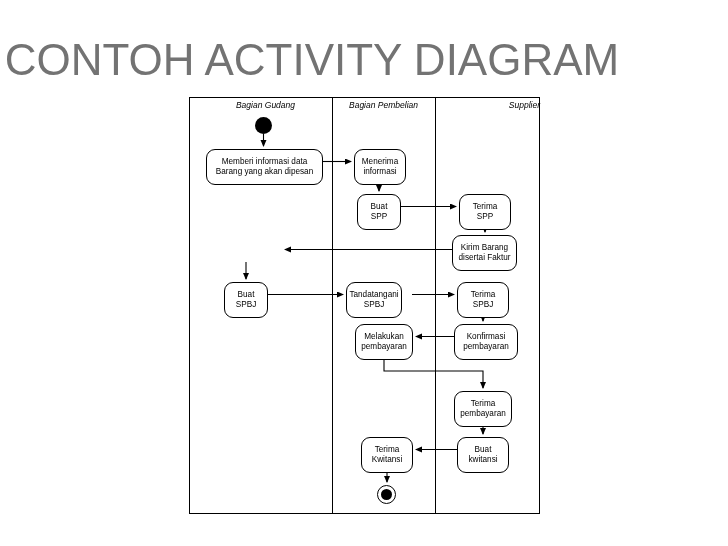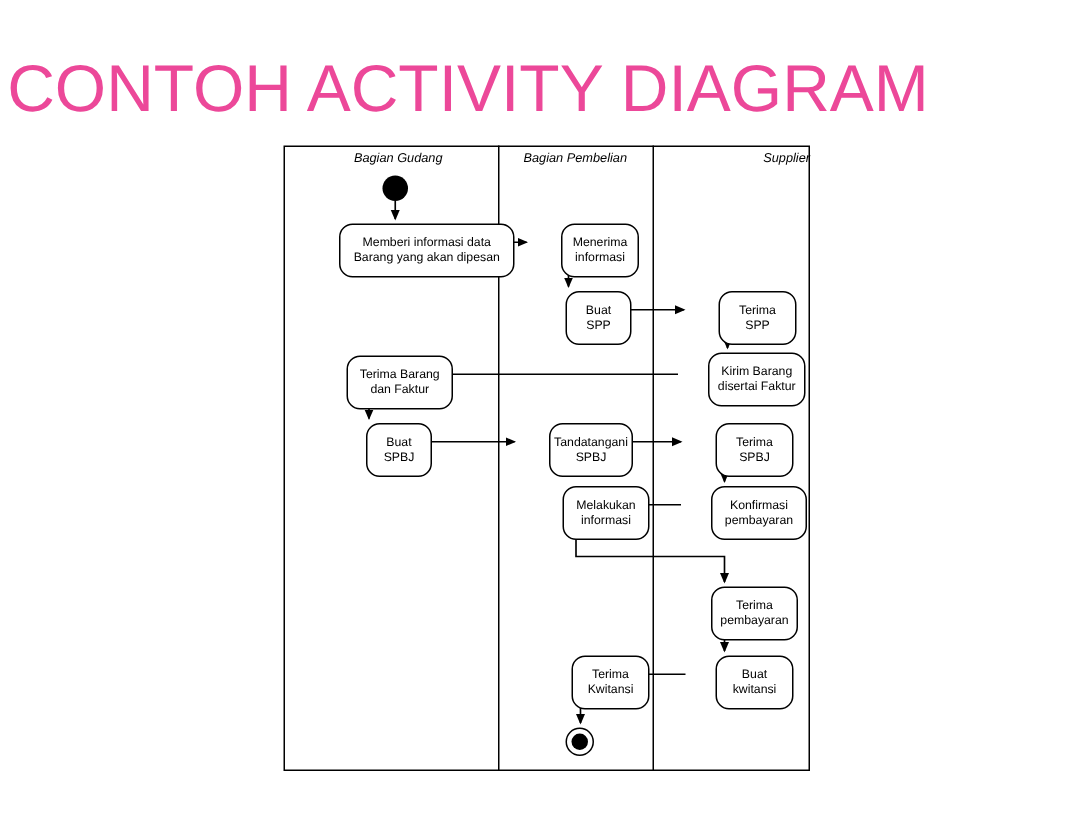--- a/index.html
+++ b/index.html
@@ -16,21 +16,21 @@
     overflow: hidden;
   }
   #title {
     position: absolute;
     left: 0;
     top: 34px;
     width: 624px;
     text-align: center;
     font-size: 44px;
     line-height: 52px;
-    color: #ec4899;
+    color: #737373;
     font-family: "Liberation Sans", sans-serif;
     font-weight: normal;
     letter-spacing: 0px;
     white-space: nowrap;
   }
   #diagram {
     position: absolute;
     left: 189px;
     top: 97px;
     width: 351px;
@@ -69,21 +69,20 @@
     background: #ffffff;
     font-size: 8.2px;
     line-height: 10.5px;
     color: #000000;
     text-align: center;
     display: flex;
     align-items: center;
     justify-content: center;
     padding: 17px 2px;
     white-space: pre-line;
-    margin-left: 20px;
   }
   .start-node {
     position: absolute;
     width: 17px;
     height: 17px;
     border-radius: 50%;
     background: #000000;
   }
   .end-node-outer {
     position: absolute;
@@ -174,30 +173,28 @@
     <div class="node" style="left:17px;top:52px;width:117px;height:25px;">Memberi informasi data
 Barang yang akan dipesan</div>
     <div class="node" style="left:165px;top:52px;width:52px;height:31px;">Menerima
 informasi</div>
     <div class="node" style="left:168px;top:97px;width:44px;height:25px;">Buat
 SPP</div>
     <div class="node" style="left:270px;top:97px;width:52px;height:25px;">Terima
 SPP</div>
     <div class="node" style="left:263px;top:138px;width:65px;height:25px;">Kirim Barang
 disertai Faktur</div>
-    <div class="node" style="left:22px;top:140px;width:71px;height:25px;">Terima Barang
-dan Faktur</div>
     <div class="node" style="left:35px;top:185px;width:44px;height:25px;">Buat
 SPBJ</div>
     <div class="node" style="left:157px;top:185px;width:56px;height:25px;">Tandatangani
 SPBJ</div>
     <div class="node" style="left:268px;top:185px;width:52px;height:25px;">Terima
 SPBJ</div>
     <div class="node" style="left:166px;top:227px;width:58px;height:25px;">Melakukan
-informasi</div>
+pembayaran</div>
     <div class="node" style="left:265px;top:227px;width:64px;height:25px;">Konfirmasi
 pembayaran</div>
     <div class="node" style="left:265px;top:294px;width:58px;height:25px;">Terima
 pembayaran</div>
     <div class="node" style="left:268px;top:340px;width:52px;height:25px;">Buat
 kwitansi</div>
     <div class="node" style="left:172px;top:340px;width:52px;height:25px;">Terima
 Kwitansi</div>
 
     <div class="end-node-outer" style="left:188px;top:388px;">

